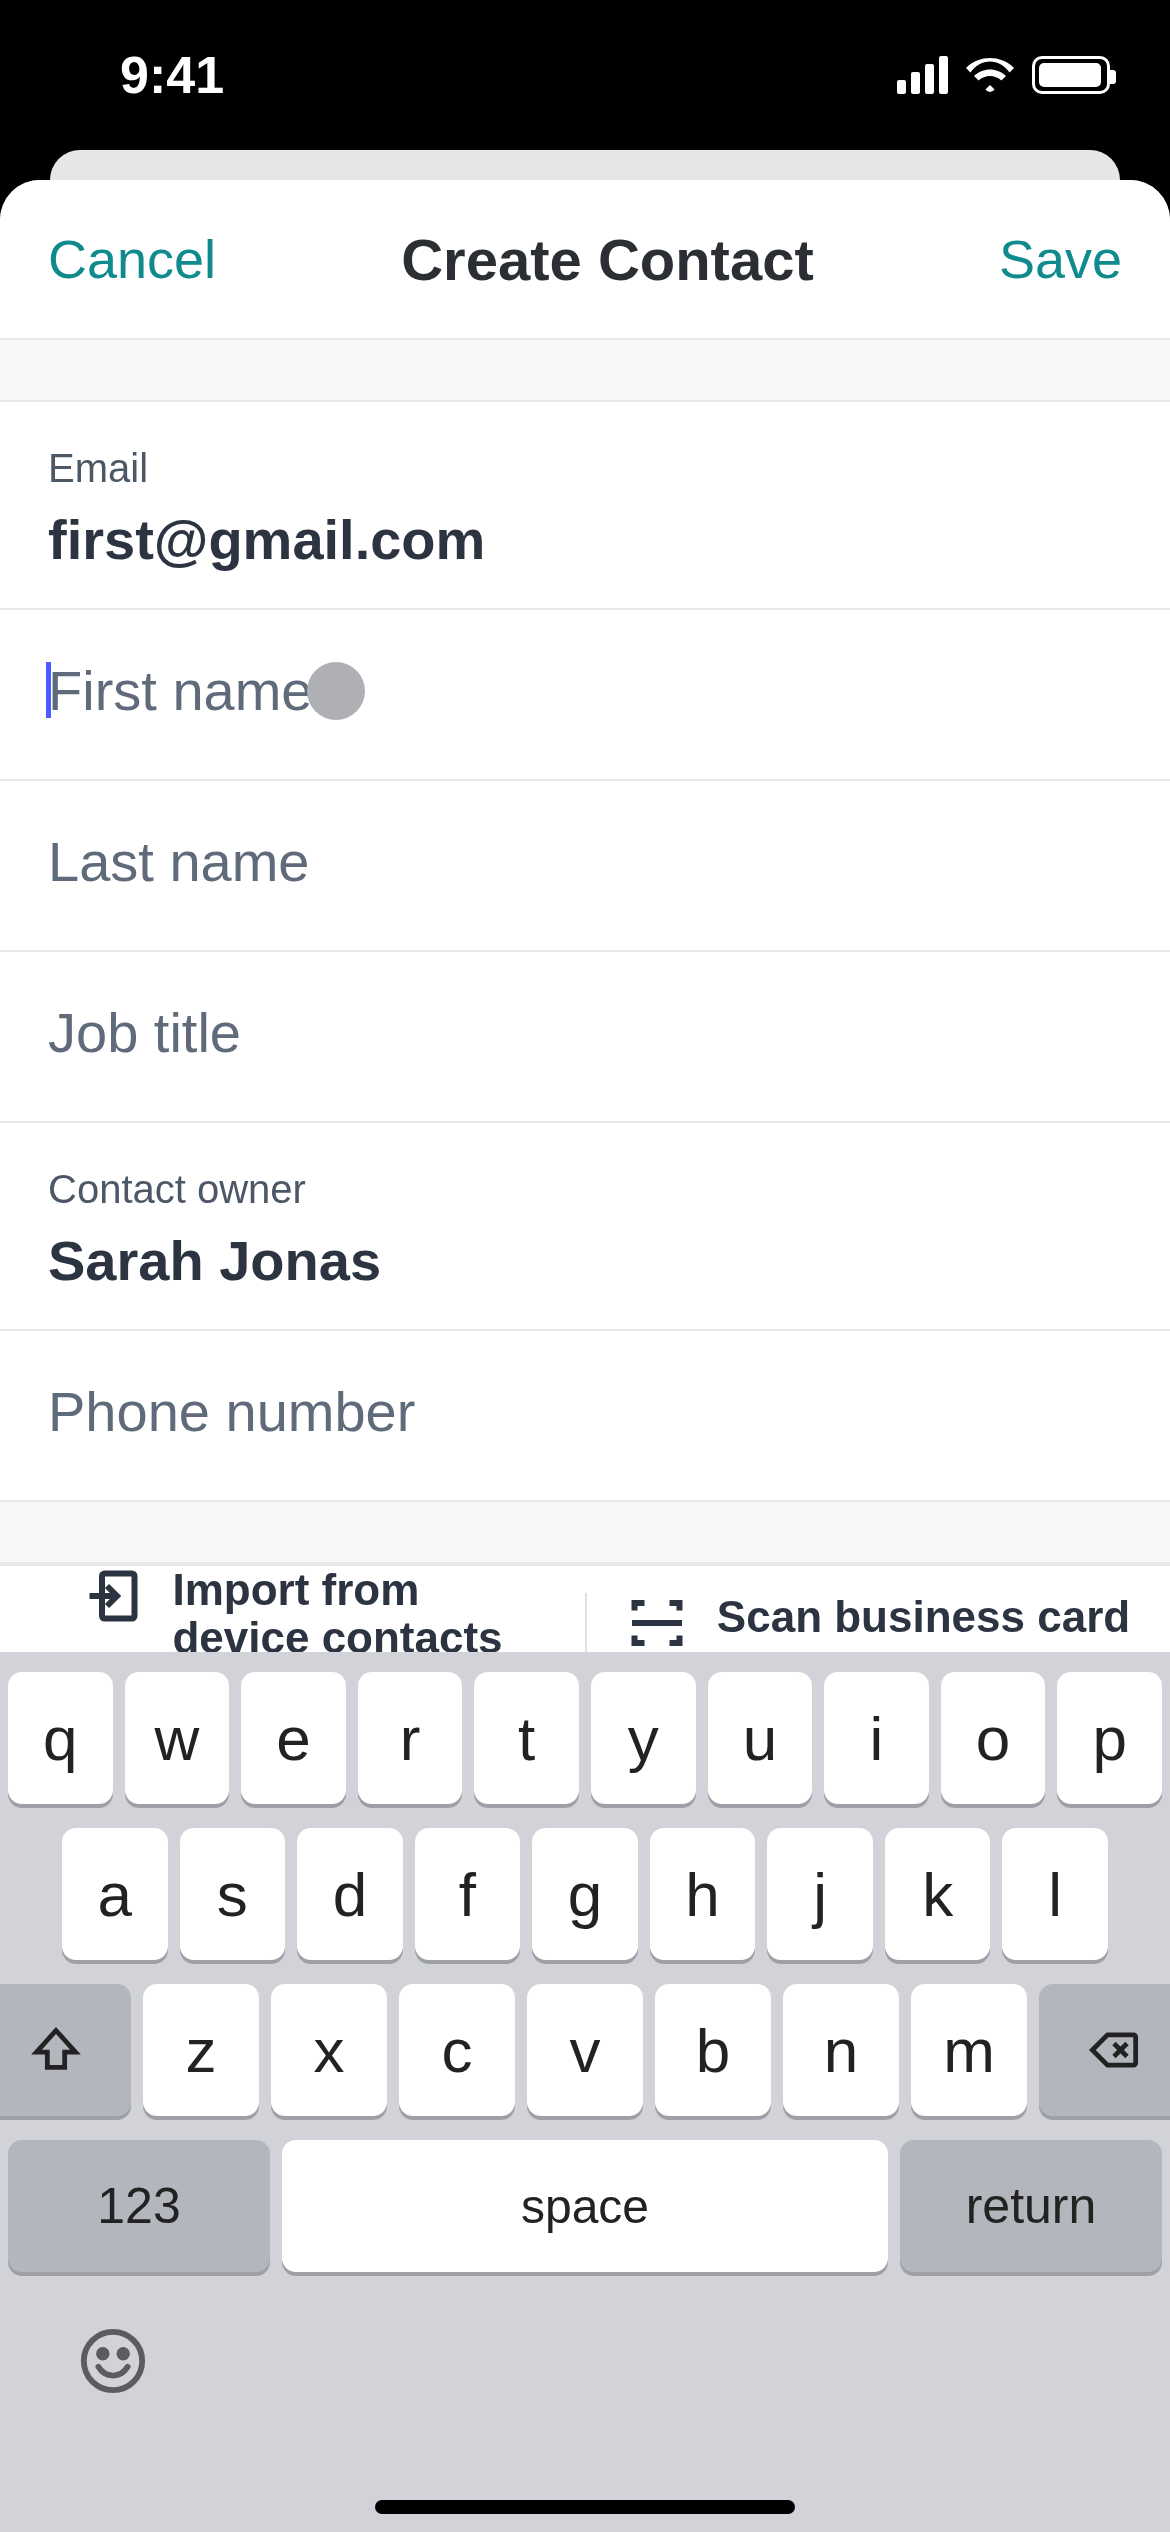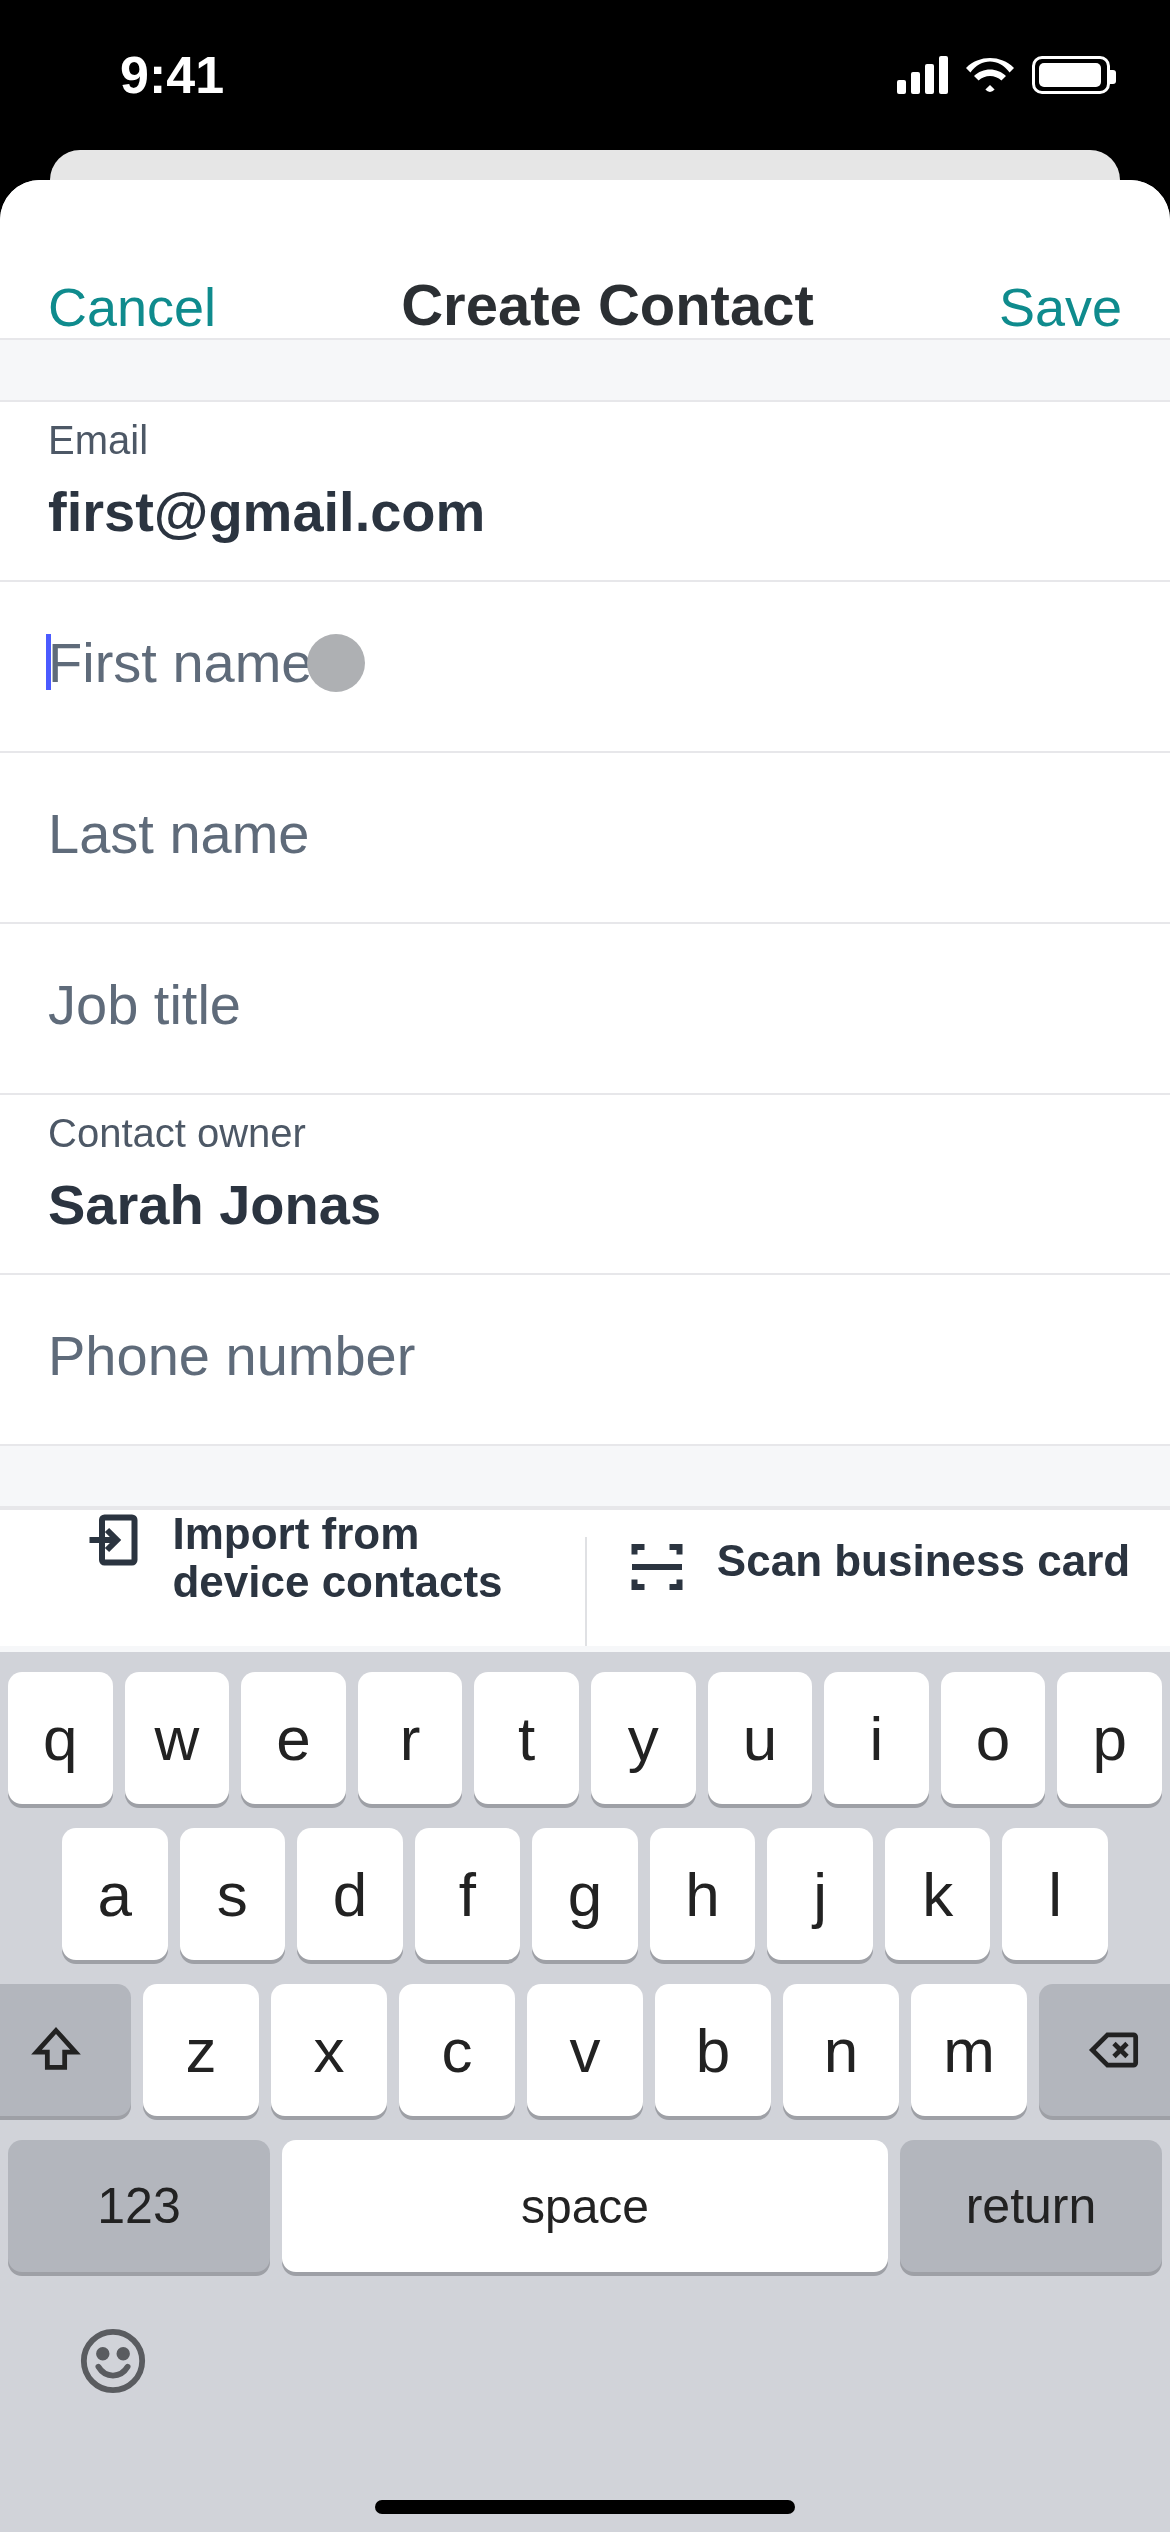--- a/index.html
+++ b/index.html
@@ -17,28 +17,28 @@
   .wifi svg { width:100%; height:100%; }
   .battery { width: 78px; height: 38px; border: 3px solid #fff; border-radius: 10px; position: relative; }
   .battery::after { content:""; position:absolute; right:-9px; top:11px; width:6px; height:14px; background:#fff; border-radius:0 3px 3px 0; }
   .battery .fill { position:absolute; inset:4px; background:#fff; border-radius:5px; width:62px; }
 
   
   .sheet-bg { position:absolute; top:150px; left:50px; right:50px; height:80px; background:#e6e6e6; border-radius:30px 30px 0 0; }
 
   
   .sheet { position:absolute; top:180px; left:0; right:0; bottom:0; background:#f6f7f9; border-radius:40px 40px 0 0; overflow:hidden; }
-  .nav { height:160px; display:flex; align-items:flex-end; justify-content:space-between; padding:0 48px; background:#fff; border-bottom:2px solid #e7e7ea; }
+  .nav { height:160px; display:flex; align-items:center; justify-content:space-between; padding:16px 48px; background:#fff; border-bottom:2px solid #e7e7ea; }
   .nav-btn { font-size:54px; font-weight:500; color:#0f8b8d; }
   .nav-title { font-size:58px; font-weight:700; color:#2b2f33; }
 
   .spacer-strip { height:62px; background:#f6f7f9; border-bottom:2px solid #e7e7ea; }
 
   
-  .form-row { background:#fff; border-bottom:2px solid #e7e7ea; padding:16px 48px 36px; }
+  .form-row { background:#fff; border-bottom:2px solid #e7e7ea; padding:44px 48px 36px; }
   .row-label { font-size:40px; color:#4d5866; margin-bottom:16px; }
   .row-value { font-size:56px; color:#2b3440; font-weight:700; }
   .row-placeholder { font-size:56px; color:#5f6b7a; }
   .placeholder-row { padding:48px 48px 56px; }
   .input-wrap { position:relative; display:inline-block; }
   .caret { position:absolute; left:-2px; top:4px; width:5px; height:56px; background:#4b5bff; }
   .touch-dot { position:absolute; top:4px; width:58px; height:58px; background:#aeb0b3; border-radius:50%; }
 
   .gap-row { height:62px; background:#f6f7f9; border-bottom:2px solid #e7e7ea; }
 

